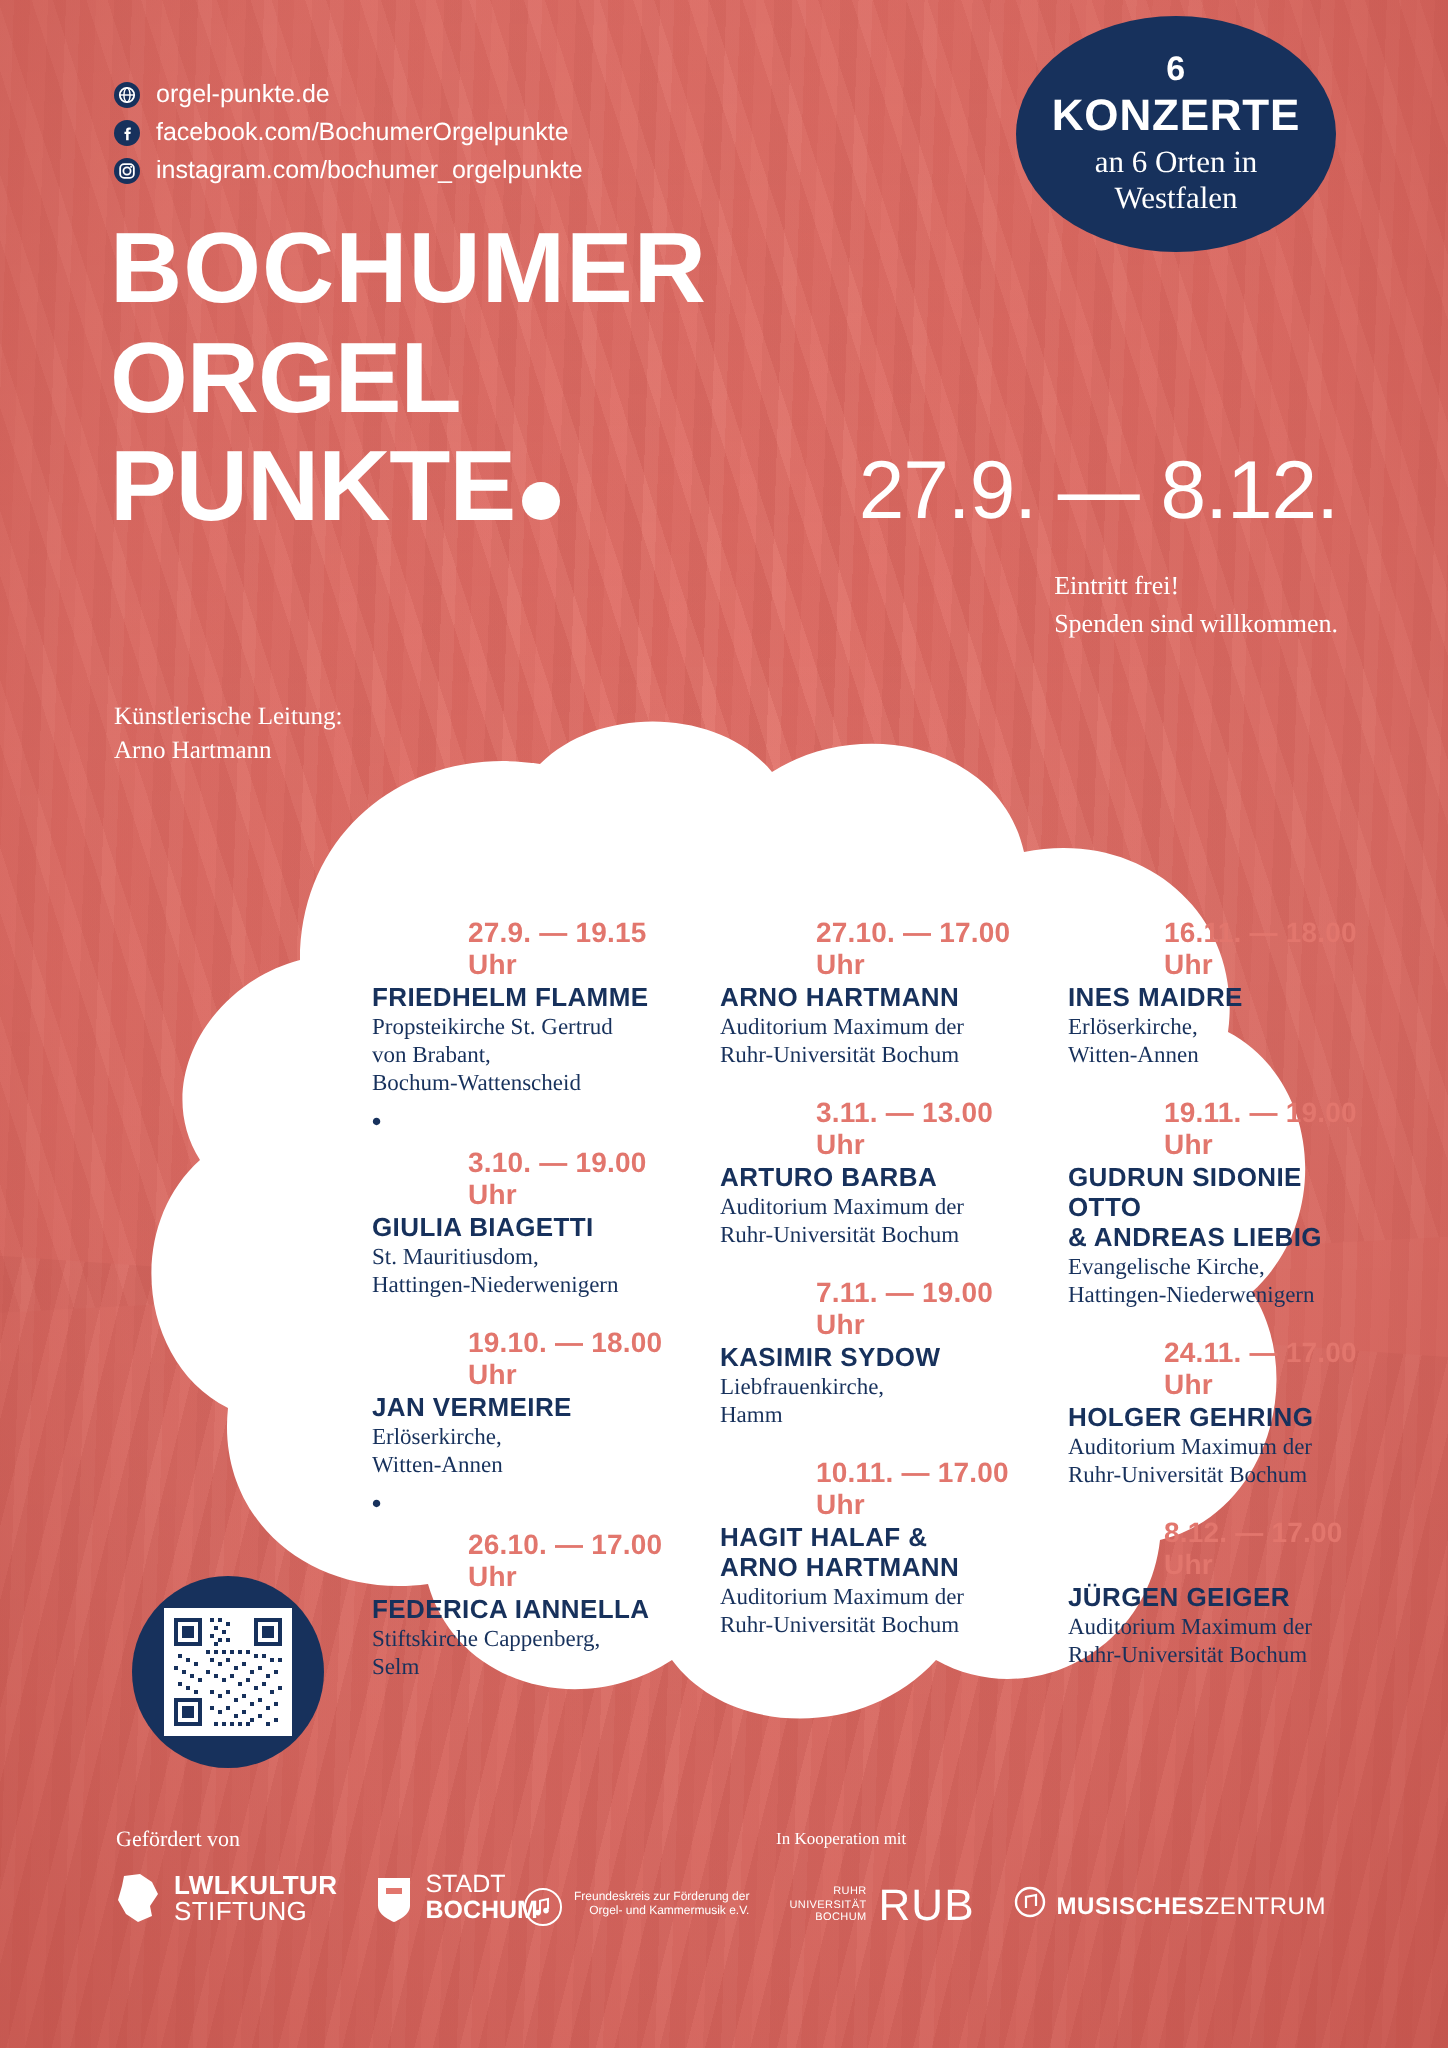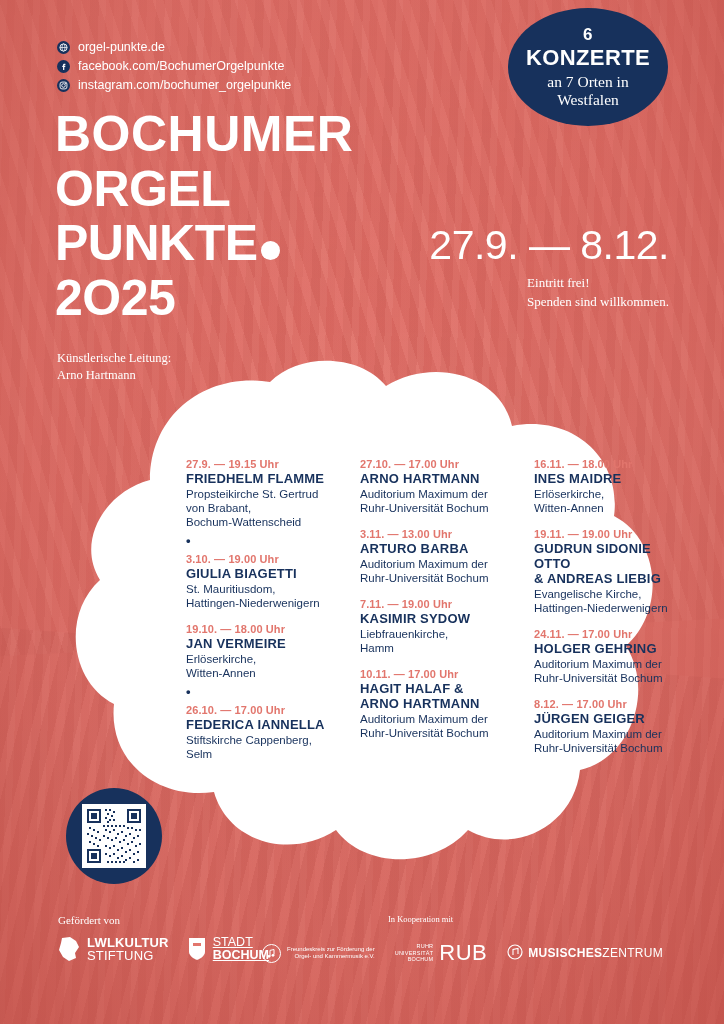--- a/index.html
+++ b/index.html
@@ -161,21 +161,21 @@
     top: 222px;
     color: #fff;
     font-size: 41px;
     font-weight: 400;
     letter-spacing: -0.5px;
     z-index: 6;
   }
   .freetext {
     position: absolute;
     right: 55px;
-    top: 273px;
+    top: 283px;
     color: #fff;
     font-size: 13px;
     line-height: 19px;
     text-align: left;
     z-index: 6;
     font-family: "Liberation Serif", serif;
   }
   .leitung {
     position: absolute;
     left: 57px;
@@ -204,37 +204,38 @@
     width: 500px;
     display: flex;
     gap: 22px;
     z-index: 6;
   }
   .col { width: 152px; }
   .entry { margin-bottom: 0px; }
   .etime {
     color: #e2766d;
     font-weight: bold;
-    font-size: 11px;
+    font-size: 14px;
     letter-spacing: .1px;
     margin-bottom: 1px;
+    margin-left: 48px;
   }
   .ename {
     color: #17315c;
     font-weight: bold;
     font-size: 13px;
     line-height: 15px;
     letter-spacing: .2px;
     margin-bottom: 1px;
   }
   .eplace {
     color: #17315c;
     font-size: 11.5px;
     line-height: 14px;
-    font-family: Liberation Sans, sans-serif;
+    font-family: Liberation Serif, serif;
   }
   .sep {
     color: #17315c;
     font-size: 13px;
     line-height: 13px;
     margin: 5px 0 6px 0;
     font-weight: bold;
   }
   .gap { height: 13px; }
 
@@ -289,21 +290,21 @@
     position: absolute;
     left: 262px; top: 26px;
     display: flex;
     align-items: center;
     gap: 20px;
   }
   .lwl { display: flex; align-items: center; gap: 5px; }
   .lwl-map { width: 26px; height: 26px; }
   .lwl-txt { font-size: 13px; line-height: 13px; font-weight: bold; letter-spacing: .2px;}
   .lwl-txt .thin { font-weight: normal; }
-  .stadt { display: flex; align-items: center; gap: 6px; text-decoration: underline; }
+  .stadt { display: flex; align-items: flex-end; gap: 6px; }
   .stadt-mark { width: 20px; height: 24px; }
   .stadt-txt { font-size: 12.5px; line-height: 13px; font-weight: bold; }
   .stadt-txt .thin { font-weight: normal; }
   .freundes { display: flex; align-items: center; gap: 6px; text-align: right; }
   .fk-circle {
     width: 17px; height: 17px; border-radius: 50%;
     border: 1.5px solid #fff;
     display: flex; align-items: center; justify-content: center;
   }
   .fk-txt { font-size: 6px; line-height: 7.5px; }
@@ -351,29 +352,28 @@
             <circle cx="7.3" cy="2.7" r=".6" fill="#fff"></circle>
           </svg>
       </span>
       <span>instagram.com/bochumer_orgelpunkte</span>
     </div>
   </div>
 
   <div class="badge">
     <div class="b1">6</div>
     <div class="b2">KONZERTE</div>
-    <div class="b3">an 7 Orten in</div>
+    <div class="b3">an 6 Orten in</div>
     <div class="b4">Westfalen</div>
   </div>
 
   <div class="title">
     <span class="line l1">BOCHUMER</span>
     <span class="line">ORGEL</span>
     <span class="line"><span>PUNKTE</span><span class="dot-big"></span></span>
-    <span class="line year">2O25</span>
   </div>
 
   <div class="daterange">27.9. — 8.12.</div>
 
   <div class="freetext">
     <div>Eintritt frei!</div>
     <div>Spenden sind willkommen.</div>
   </div>
 
   <div class="leitung">

